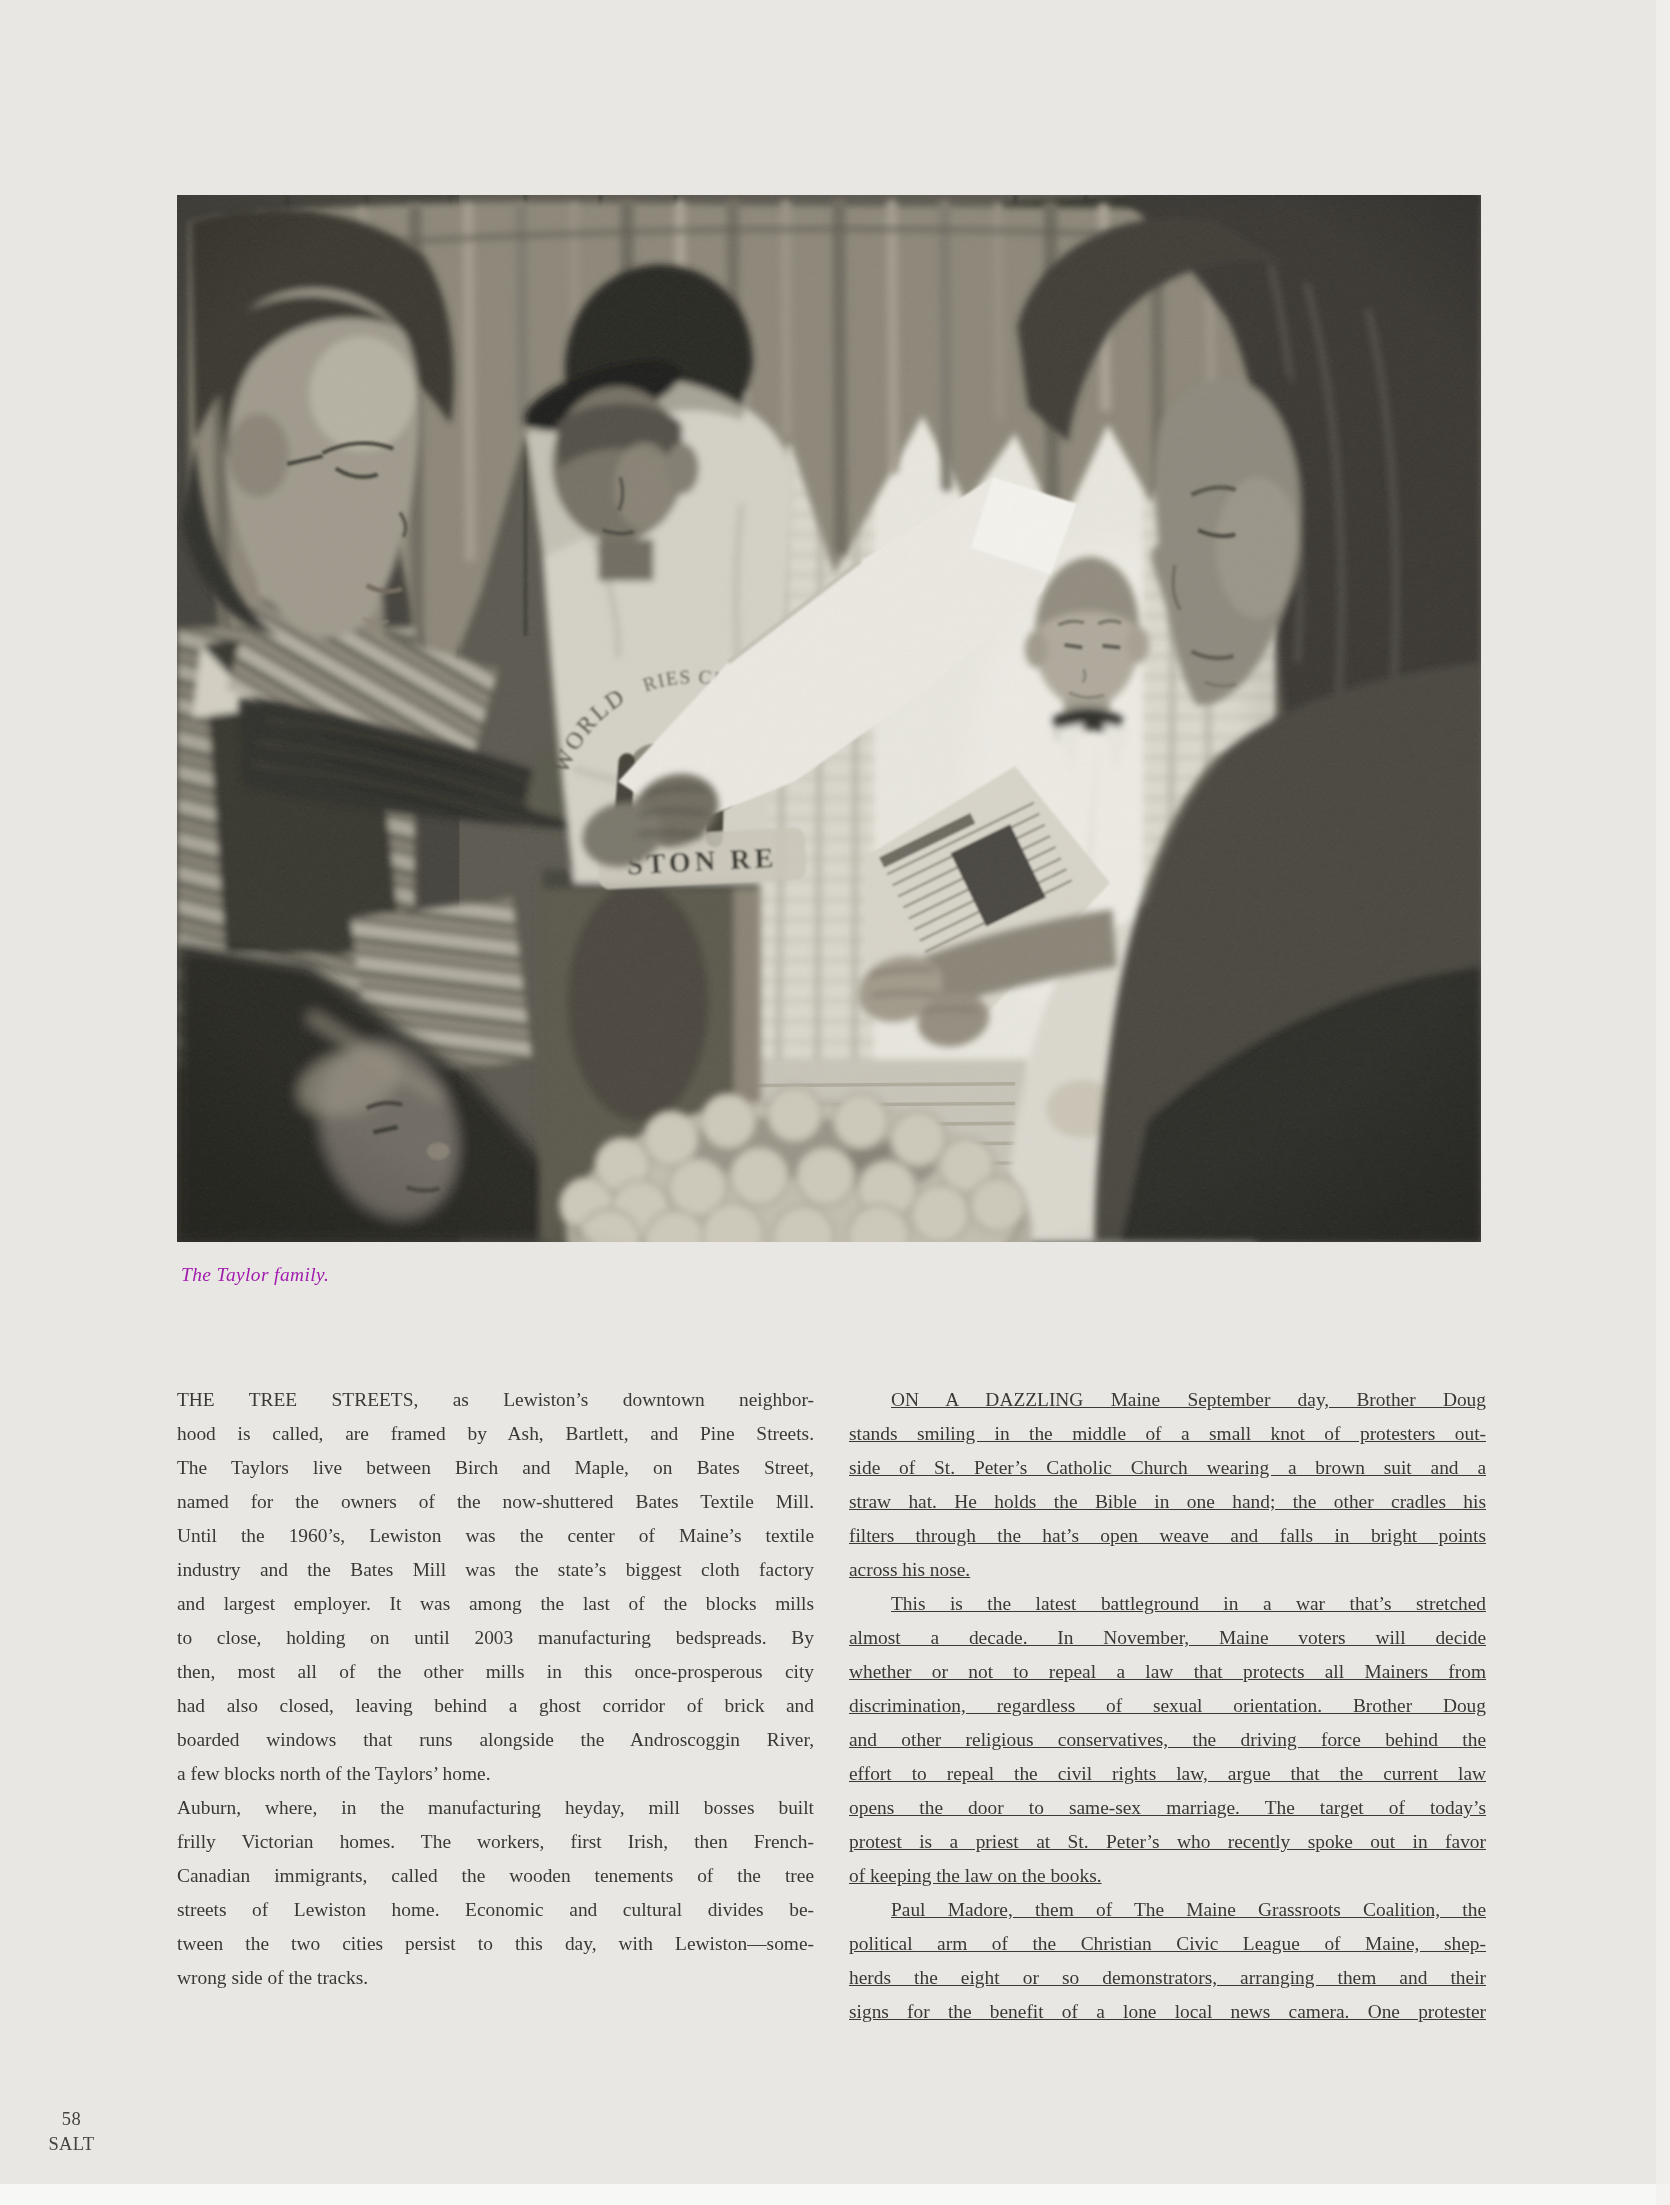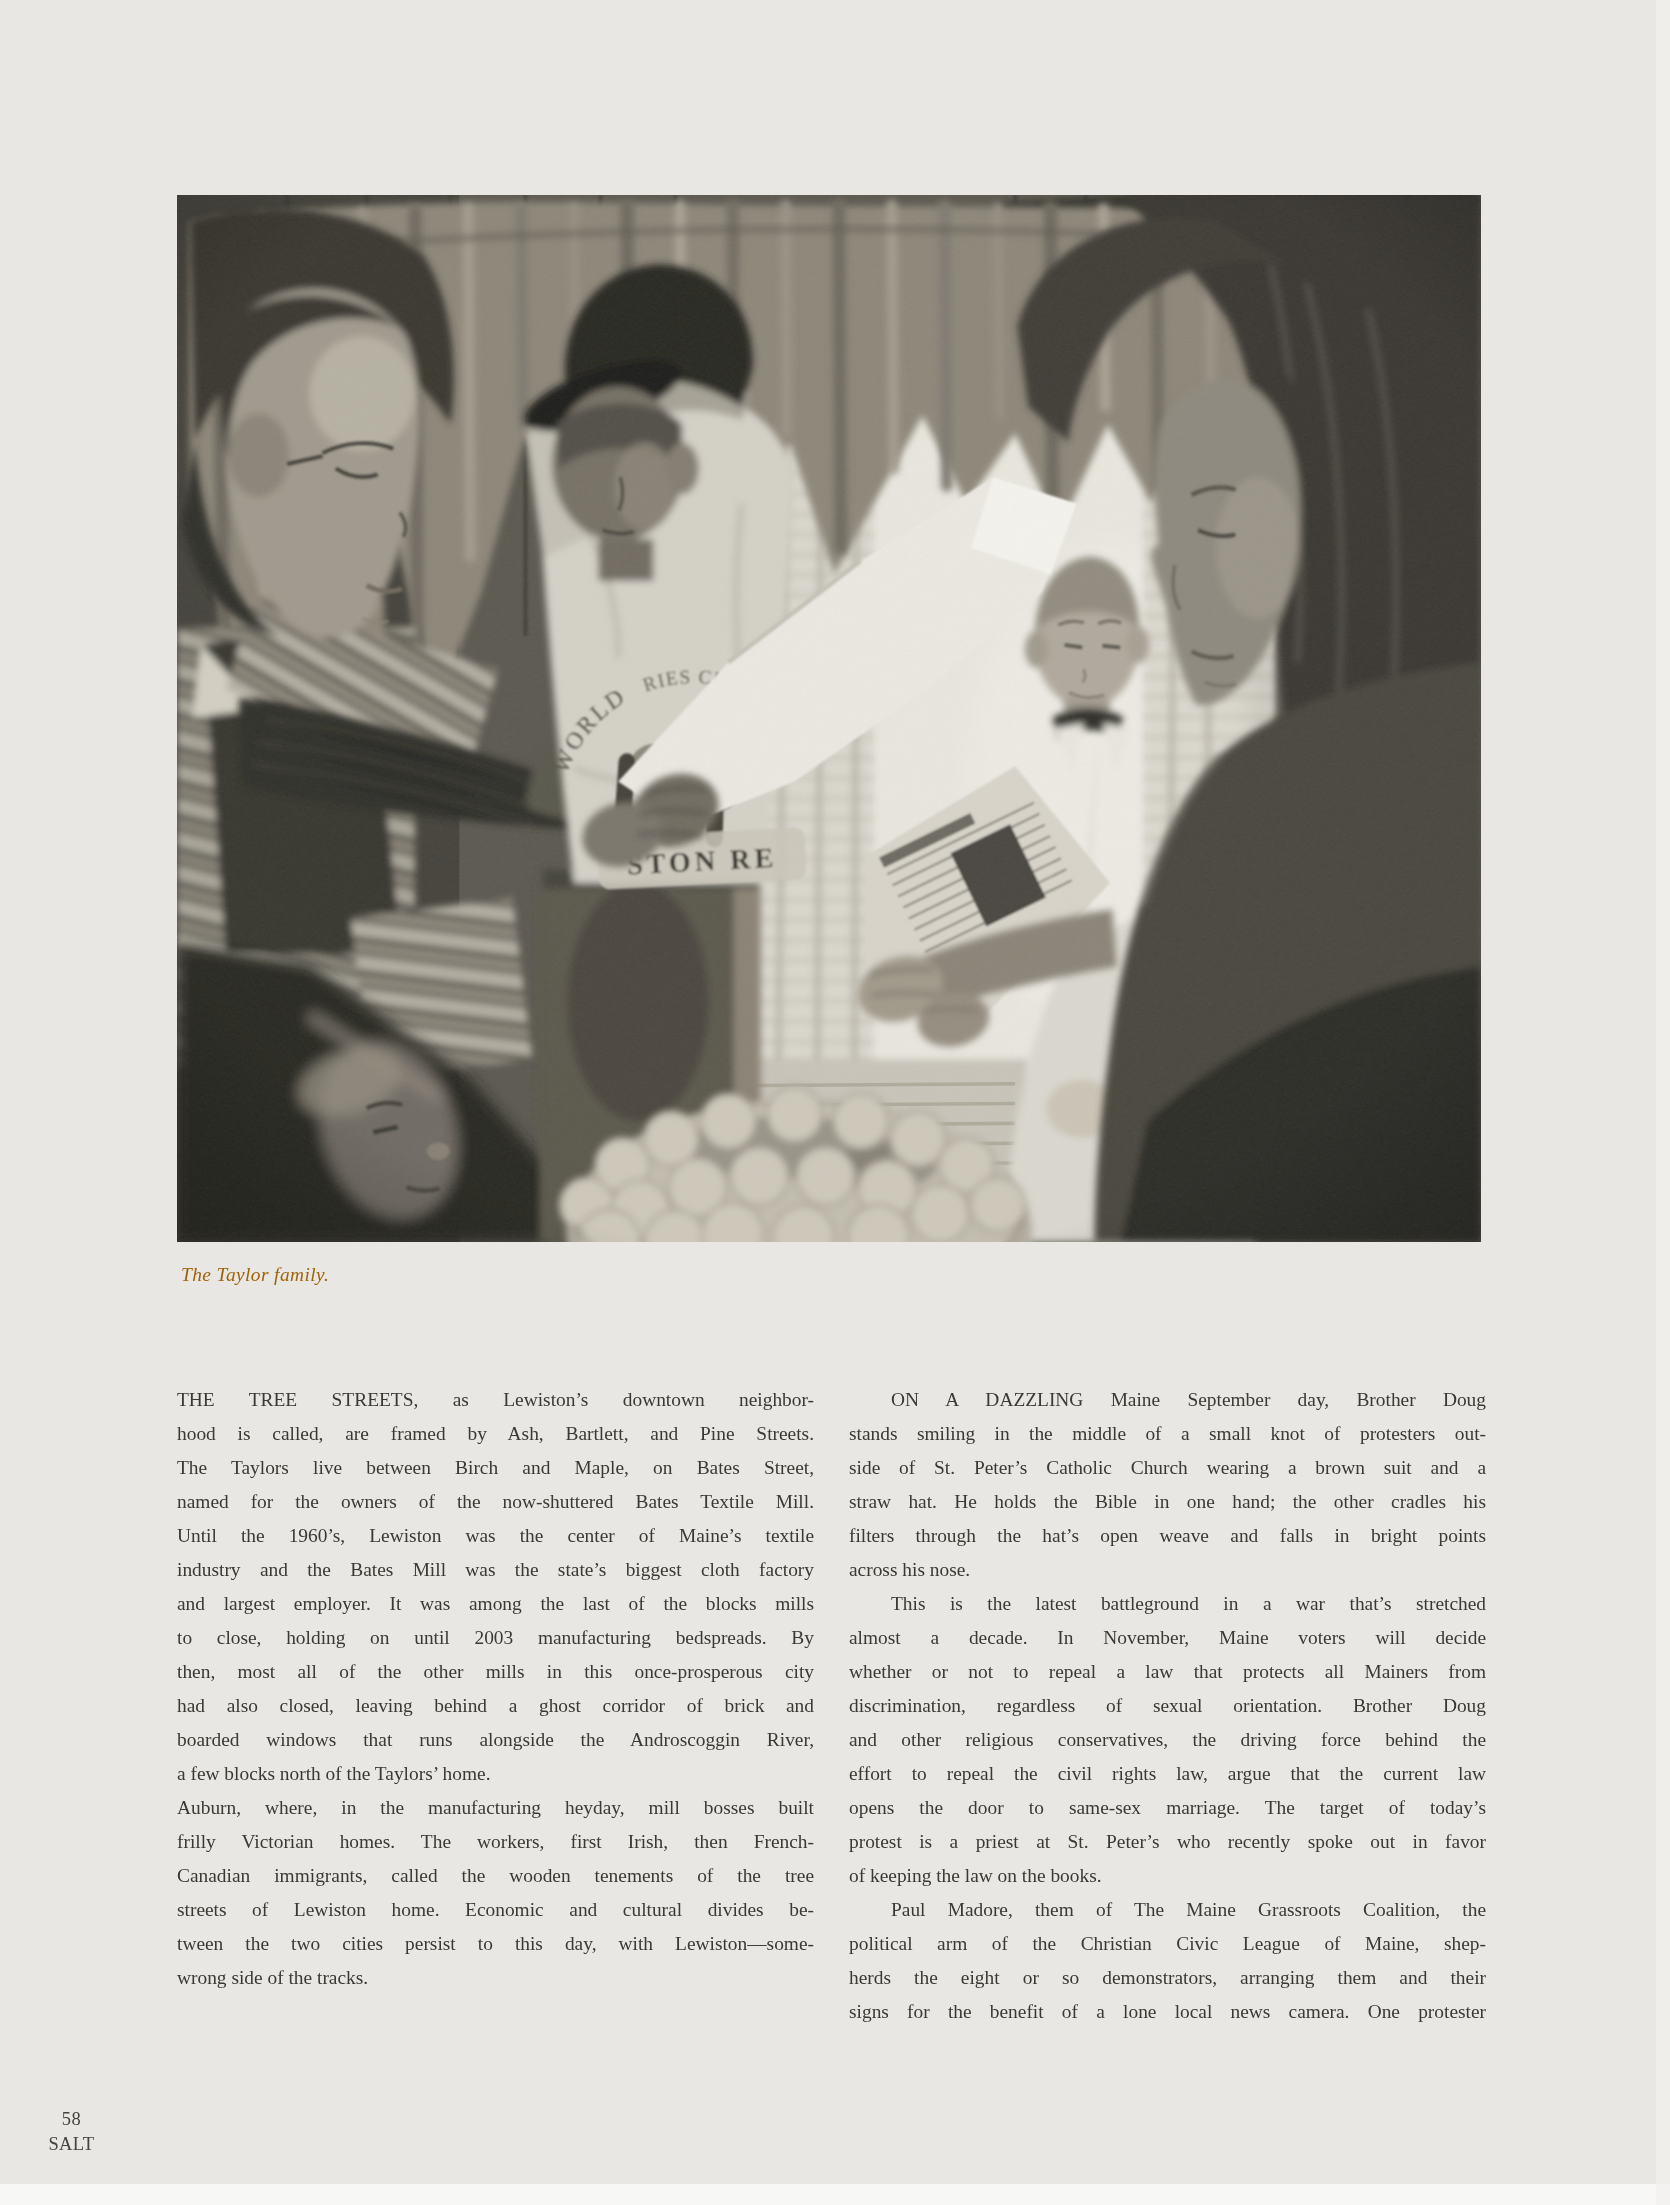--- a/index.html
+++ b/index.html
@@ -11,28 +11,28 @@
   }
   .page { position:absolute; inset:0; }
   .photo {
     position:absolute; left:177px; top:195px; width:1304px; height:1047px;
     margin:0; background:#55524b;
   }
   .photo svg { display:block; width:100%; height:100%; }
   .caption {
     position:absolute; left:181px; top:1262px;
     font-style:italic; font-size:19.4px; line-height:26.5px;
-    color:#a16207; letter-spacing:0.4px;
+    color:#a21caf; letter-spacing:0.4px;
   }
   .column {
     position:absolute; top:1351px; width:637px;
     font-size:19.4px; line-height:34px; color:#3c3933;margin-top:32px;
   }
   .col-left  { left:177px; }
-  .col-right { left:849px; }
+  .col-right { left:849px;text-decoration:underline; }
   .line { text-align:justify; text-align-last:justify; }
   .line.indent   { text-indent:42px; }
   .line.para-end { text-align-last:left; }
   .footer {
     position:absolute; left:37px; top:2107px; width:69px;
     text-align:center; font-size:18.5px; line-height:25px;
     color:#46433c; letter-spacing:0.4px;
   }
   .edge-bottom {
     position:absolute; left:0; top:2184px; width:1670px; height:21px;

